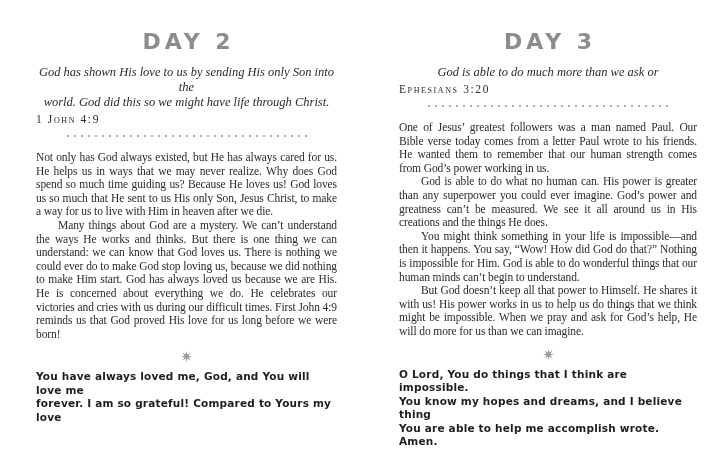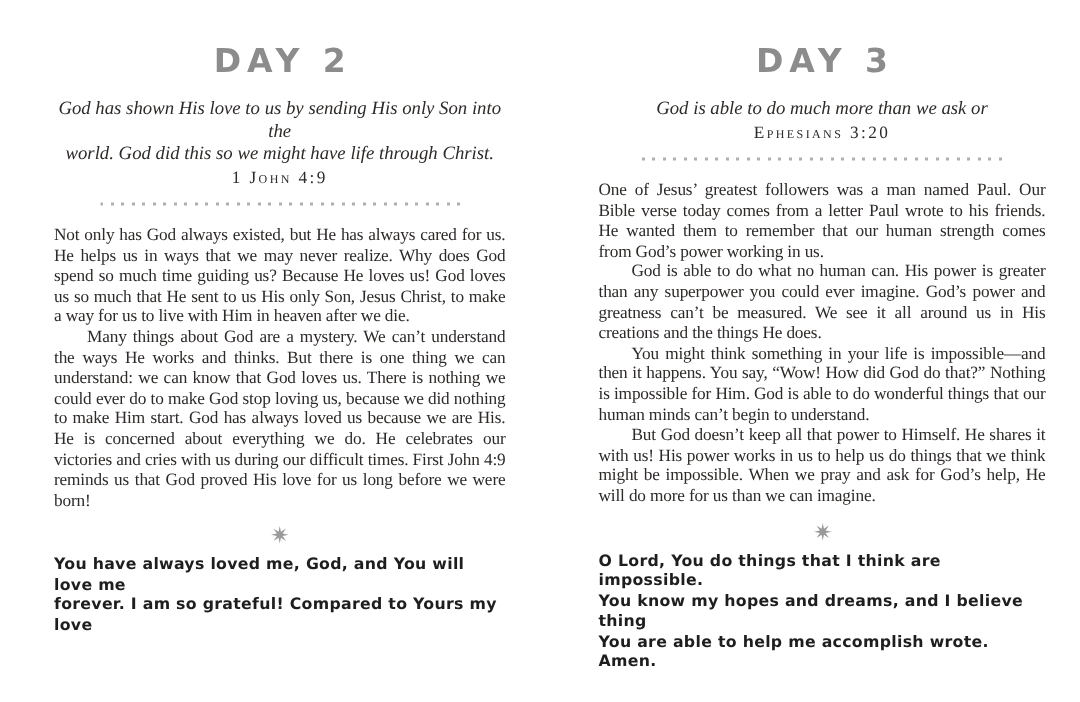--- a/index.html
+++ b/index.html
@@ -35,21 +35,20 @@
     font-style: italic;
     font-size: 12.5px;
     line-height: 15px;
     text-align: center;
     margin: 0;
   }
   .verse-ref {
     font-variant-caps: small-caps;
     font-size: 11.5px;
     letter-spacing: 1.6px;
-    text-align: center;
     margin-top: 3px;
   }
   .dotted-sep {
     width: 240px;
     height: 2px;
     margin: 10px auto 14px auto;
     background-image: repeating-linear-gradient(to right, #b0b0b0 0 2px, transparent 2px 7px);
   }
   .body-text {
     font-size: 11.5px;

